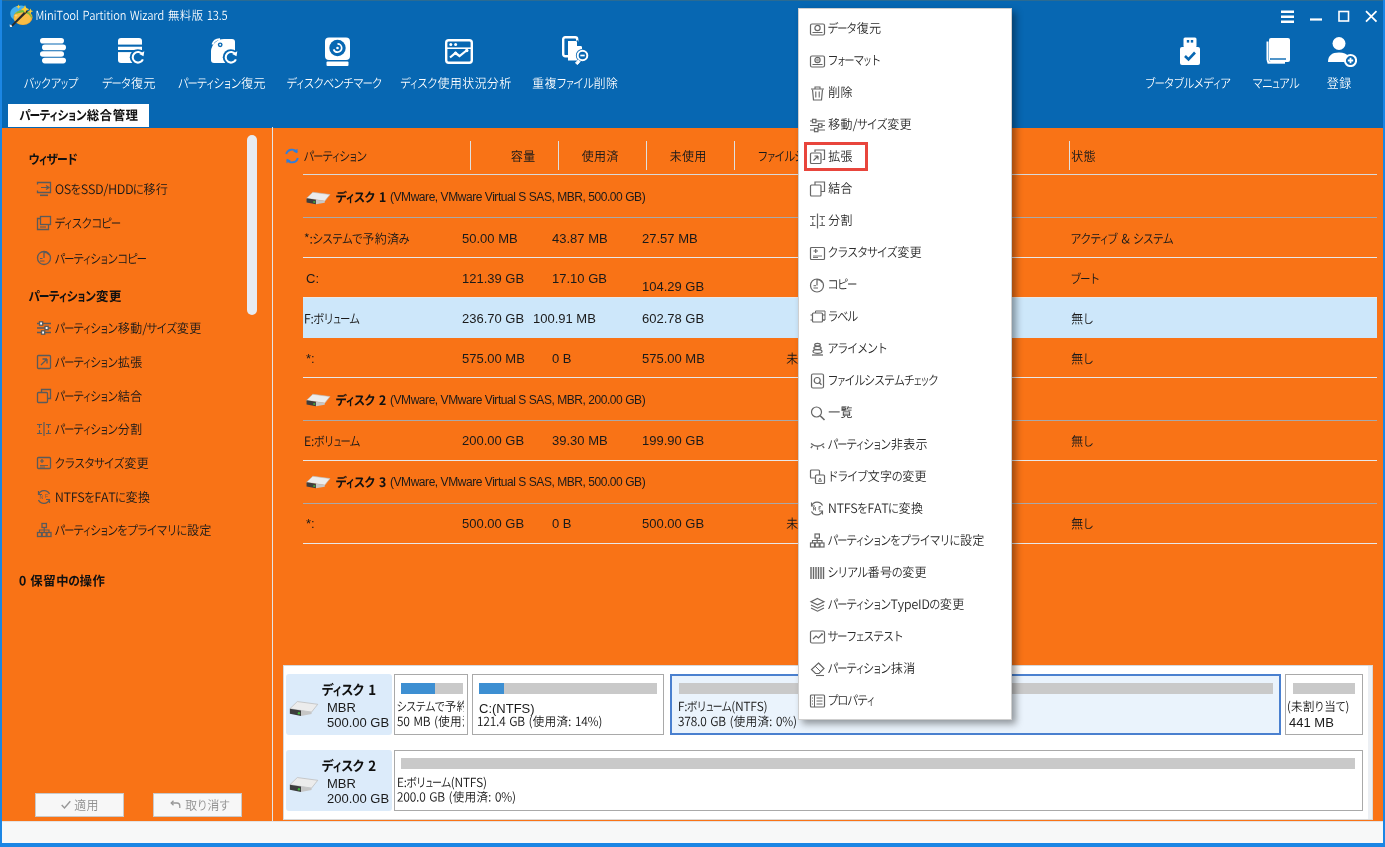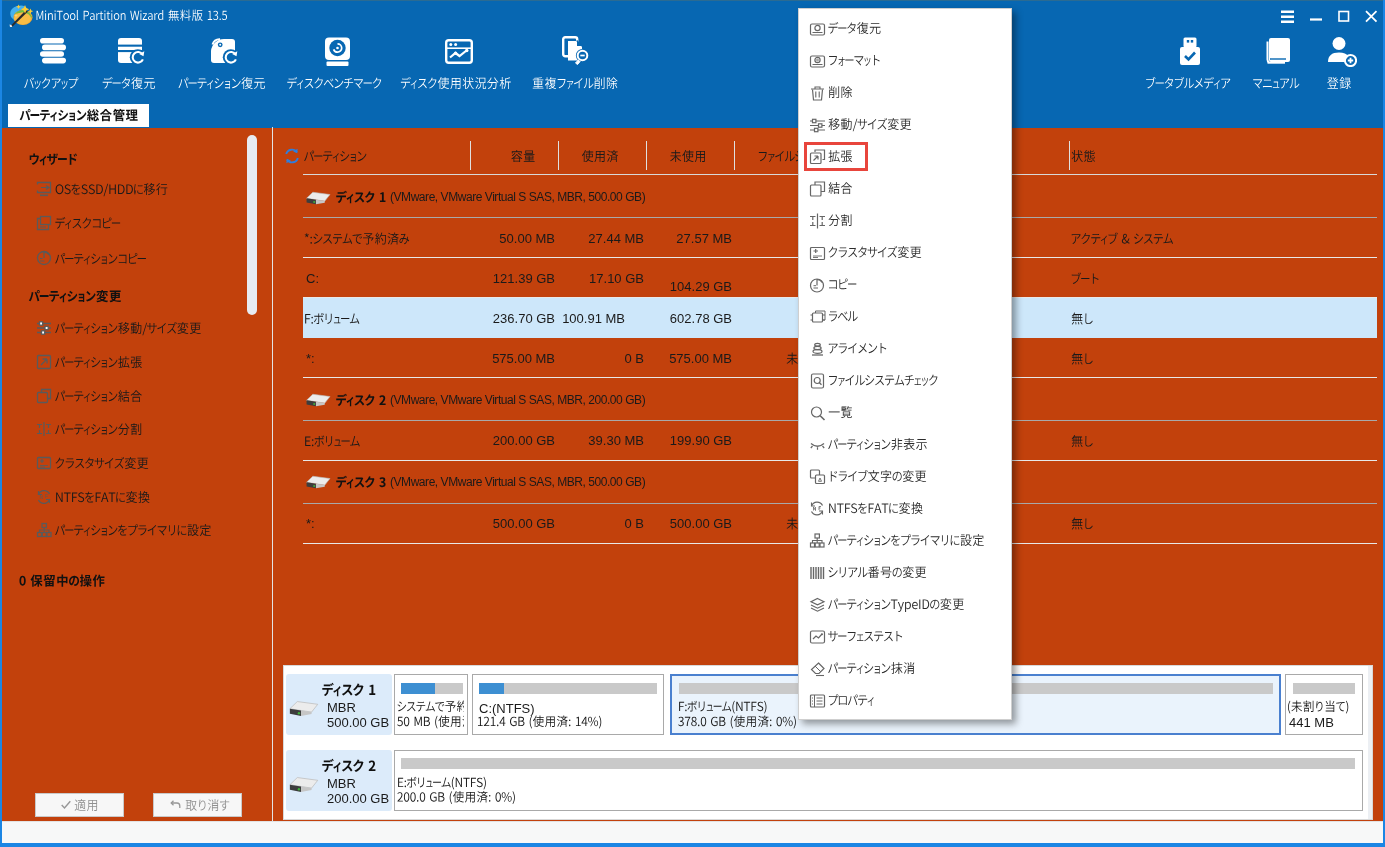--- a/index.html
+++ b/index.html
@@ -1,18 +1,18 @@
 <!DOCTYPE html>
 <html><head><meta charset="utf-8"><style>
 html,body{margin:0;padding:0}
-#root{position:relative;width:1385px;height:847px;background:#c2410c;overflow:hidden;
+#root{position:relative;width:1385px;height:847px;background:#f97316;overflow:hidden;
   font-family:"Liberation Sans",sans-serif;border-left:2px solid #1b86e4;border-right:2px solid #1b86e4;box-sizing:border-box}
 .ab{position:absolute}
 .t{position:absolute;white-space:nowrap;font-family:"Liberation Sans",sans-serif;font-size:13px;line-height:18px;color:#1a1a1a}
-.r{text-align:right}
+.r{text-align:left}
 .hline{position:absolute;height:1px;background:#e8e8e8}
 .vline{position:absolute;width:1px;background:#e0e0e0}
 </style></head><body>
 <div id="root">
 
 <div class="ab" style="left:-2px;top:0;width:1385px;height:127px;background:#0767b2;border-top:1px solid #2b6b92"></div>
 
 <svg class="ab" style="left:7px;top:3px" width="24" height="24" viewBox="0 0 24 24">
  <path d="M2 14 Q-1 6 8 3 Q16 1 18 6 Q12 6 8 9 Q4 12 5 17 Z" fill="#45b1ef"></path>
  <ellipse cx="14" cy="14.5" rx="9.5" ry="7.5" fill="#f0a830"></ellipse>
@@ -205,21 +205,21 @@
  <circle cx="8.8" cy="10.4" r="0.95" fill="#3fb23a"></circle>
 </svg>
 
 <div class="t" style="left:388px;top:188px;font-size:12px;letter-spacing:-0.45px">(VMware, VMware Virtual S SAS, MBR, 500.00 GB)</div>
 <div class="t" style="left:388px;top:391px;font-size:12px;letter-spacing:-0.45px">(VMware, VMware Virtual S SAS, MBR, 200.00 GB)</div>
 <div class="t" style="left:388px;top:473px;font-size:12px;letter-spacing:-0.45px">(VMware, VMware Virtual S SAS, MBR, 500.00 GB)</div>
 <div class="t" style="left:304px;top:270px">C:</div>
 <div class="t" style="left:304px;top:350px">*:</div>
 <div class="t" style="left:304px;top:515px">*:</div>
 <div class="t r" style="left:460px;top:230px;width:93px">50.00 MB</div>
-<div class="t r" style="left:550px;top:230px;width:92px">27.44 MB</div>
+<div class="t r" style="left:550px;top:230px;width:92px">43.87 MB</div>
 <div class="t r" style="left:640px;top:230px;width:90px">27.57 MB</div>
 <div class="t r" style="left:460px;top:270px;width:93px">121.39 GB</div>
 <div class="t r" style="left:550px;top:270px;width:92px">17.10 GB</div>
 <div class="t r" style="left:640px;top:278px;width:90px">104.29 GB</div>
 <div class="t r" style="left:460px;top:310px;width:93px">236.70 GB</div>
 <div class="t r" style="left:531px;top:310px;width:92px">100.91 MB</div>
 <div class="t r" style="left:640px;top:310px;width:90px">602.78 GB</div>
 <div class="t r" style="left:460px;top:350px;width:93px">575.00 MB</div>
 <div class="t r" style="left:550px;top:350px;width:92px">0 B</div>
 <div class="t r" style="left:640px;top:350px;width:90px">575.00 MB</div>

